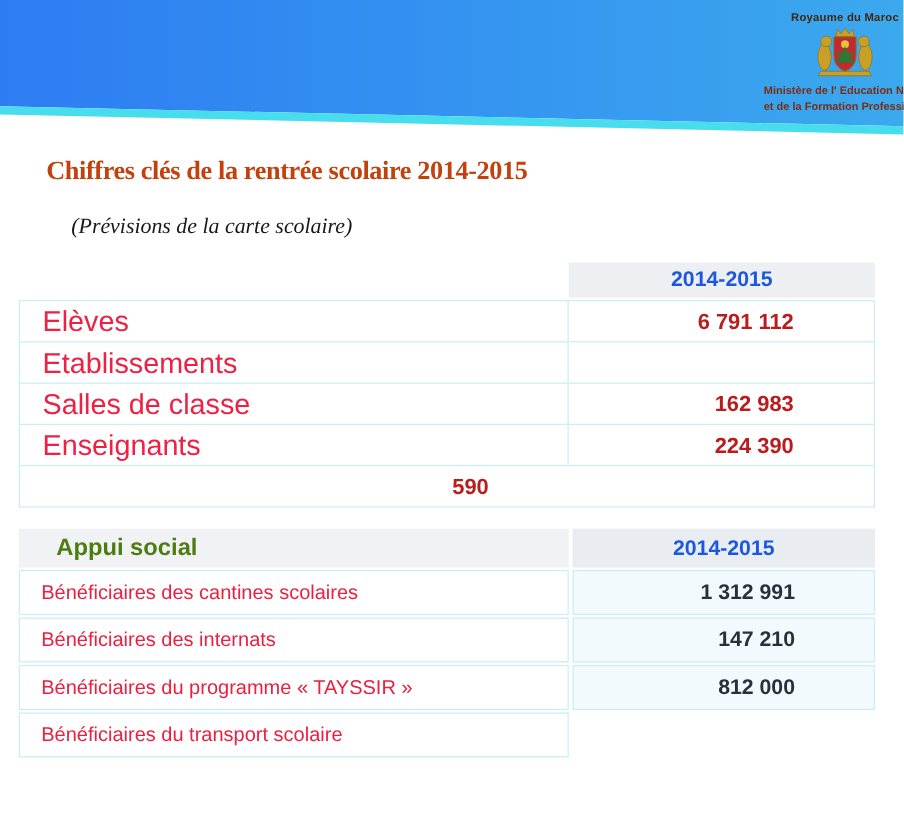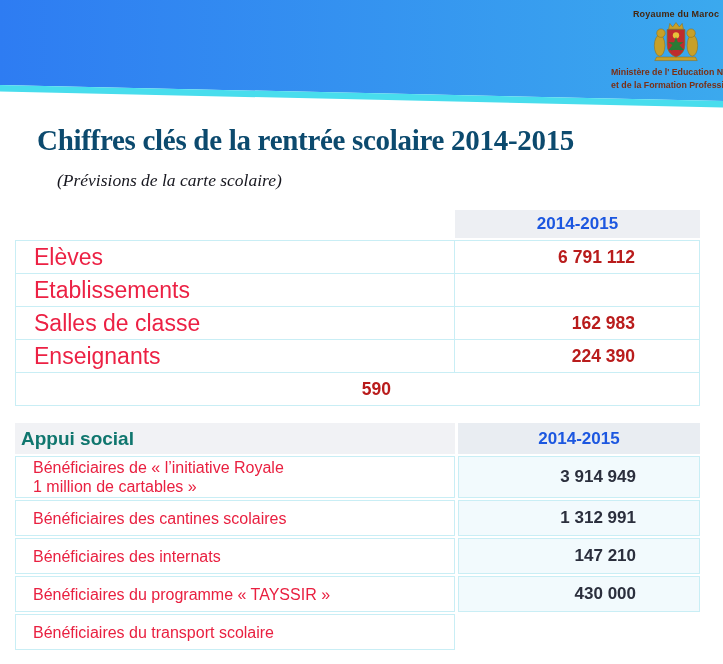--- a/index.html
+++ b/index.html
@@ -20,21 +20,21 @@
   .emblem { position:absolute; left:647px; top:19px; }
   .ministry {
     position:absolute; left:611px; top:66px;
     font-size:8.8px; font-weight:bold; line-height:12.5px;
     color:#7a2f15; white-space:nowrap;
   }
   
   .title {
     position:absolute; left:37px; top:124px;
     font-family:"Liberation Serif", serif;
-    font-size:29px; font-weight:bold; color:#0c4a6e;
+    font-size:21px; font-weight:bold; color:#c2410c;
     letter-spacing:-0.3px; white-space:nowrap;
   }
   .subtitle {
     position:absolute; left:57px; top:170px;
     font-family:"Liberation Serif", serif;
     font-style:italic; font-size:17.5px; color:#17171f;
     white-space:nowrap;
   }
   
   .table1 { position:absolute; left:15px; top:210px; width:685px; }
@@ -54,22 +54,22 @@
   .t1-row .cell-value {
     display:flex; align-items:center; justify-content:flex-end;
     padding-right:64px; color:#b91c1c; font-size:17.5px; font-weight:700;
   }
   
   .table2 { position:absolute; left:15px; top:423px; width:685px; }
   .t2-header {
     display:grid; grid-template-columns:440px 242px; column-gap:3px; height:31px;
   }
   .t2-header .hd-left {
-    background:#f1f2f5; display:flex; align-items:center; padding-left:6px;
-    color:#0f766e; font-size:19px; font-weight:bold;
+    background:#f1f2f5; display:flex; align-items:center; padding-left:30px;
+    color:#4d7c0f; font-size:19px; font-weight:bold;
   }
   .t2-header .hd-right {
     background:#e9edf2; display:flex; align-items:center; justify-content:center;
     color:#1c57e0; font-size:17px; font-weight:bold;
   }
   .t2-row {
     display:grid; grid-template-columns:440px 242px; column-gap:3px;
     margin-top:2px;
   }
   .t2-row .cell-label {
@@ -148,34 +148,29 @@
       </div>
     </div>
   </div>
 
   <div class="table2">
     <div class="t2-header">
       <div class="hd-left">Appui social</div>
       <div class="hd-right">2014-2015</div>
     </div>
     <div class="t2-row">
-      <div class="cell-label h40">Bénéficiaires de « l’initiative Royale
-1 million de cartables »</div>
-      <div class="cell-value h40">3 914 949</div>
-    </div>
-    <div class="t2-row">
       <div class="cell-label h34">Bénéficiaires des cantines scolaires</div>
       <div class="cell-value h34">1 312 991</div>
     </div>
     <div class="t2-row">
       <div class="cell-label h34">Bénéficiaires des internats</div>
       <div class="cell-value h34">147 210</div>
     </div>
     <div class="t2-row">
       <div class="cell-label h34">Bénéficiaires du programme « TAYSSIR »</div>
-      <div class="cell-value h34">430 000</div>
+      <div class="cell-value h34">812 000</div>
     </div>
     <div class="t2-row">
       <div class="cell-label h34">Bénéficiaires du transport scolaire</div>
     </div>
   </div>
 
 </div>
 
 </body></html>

